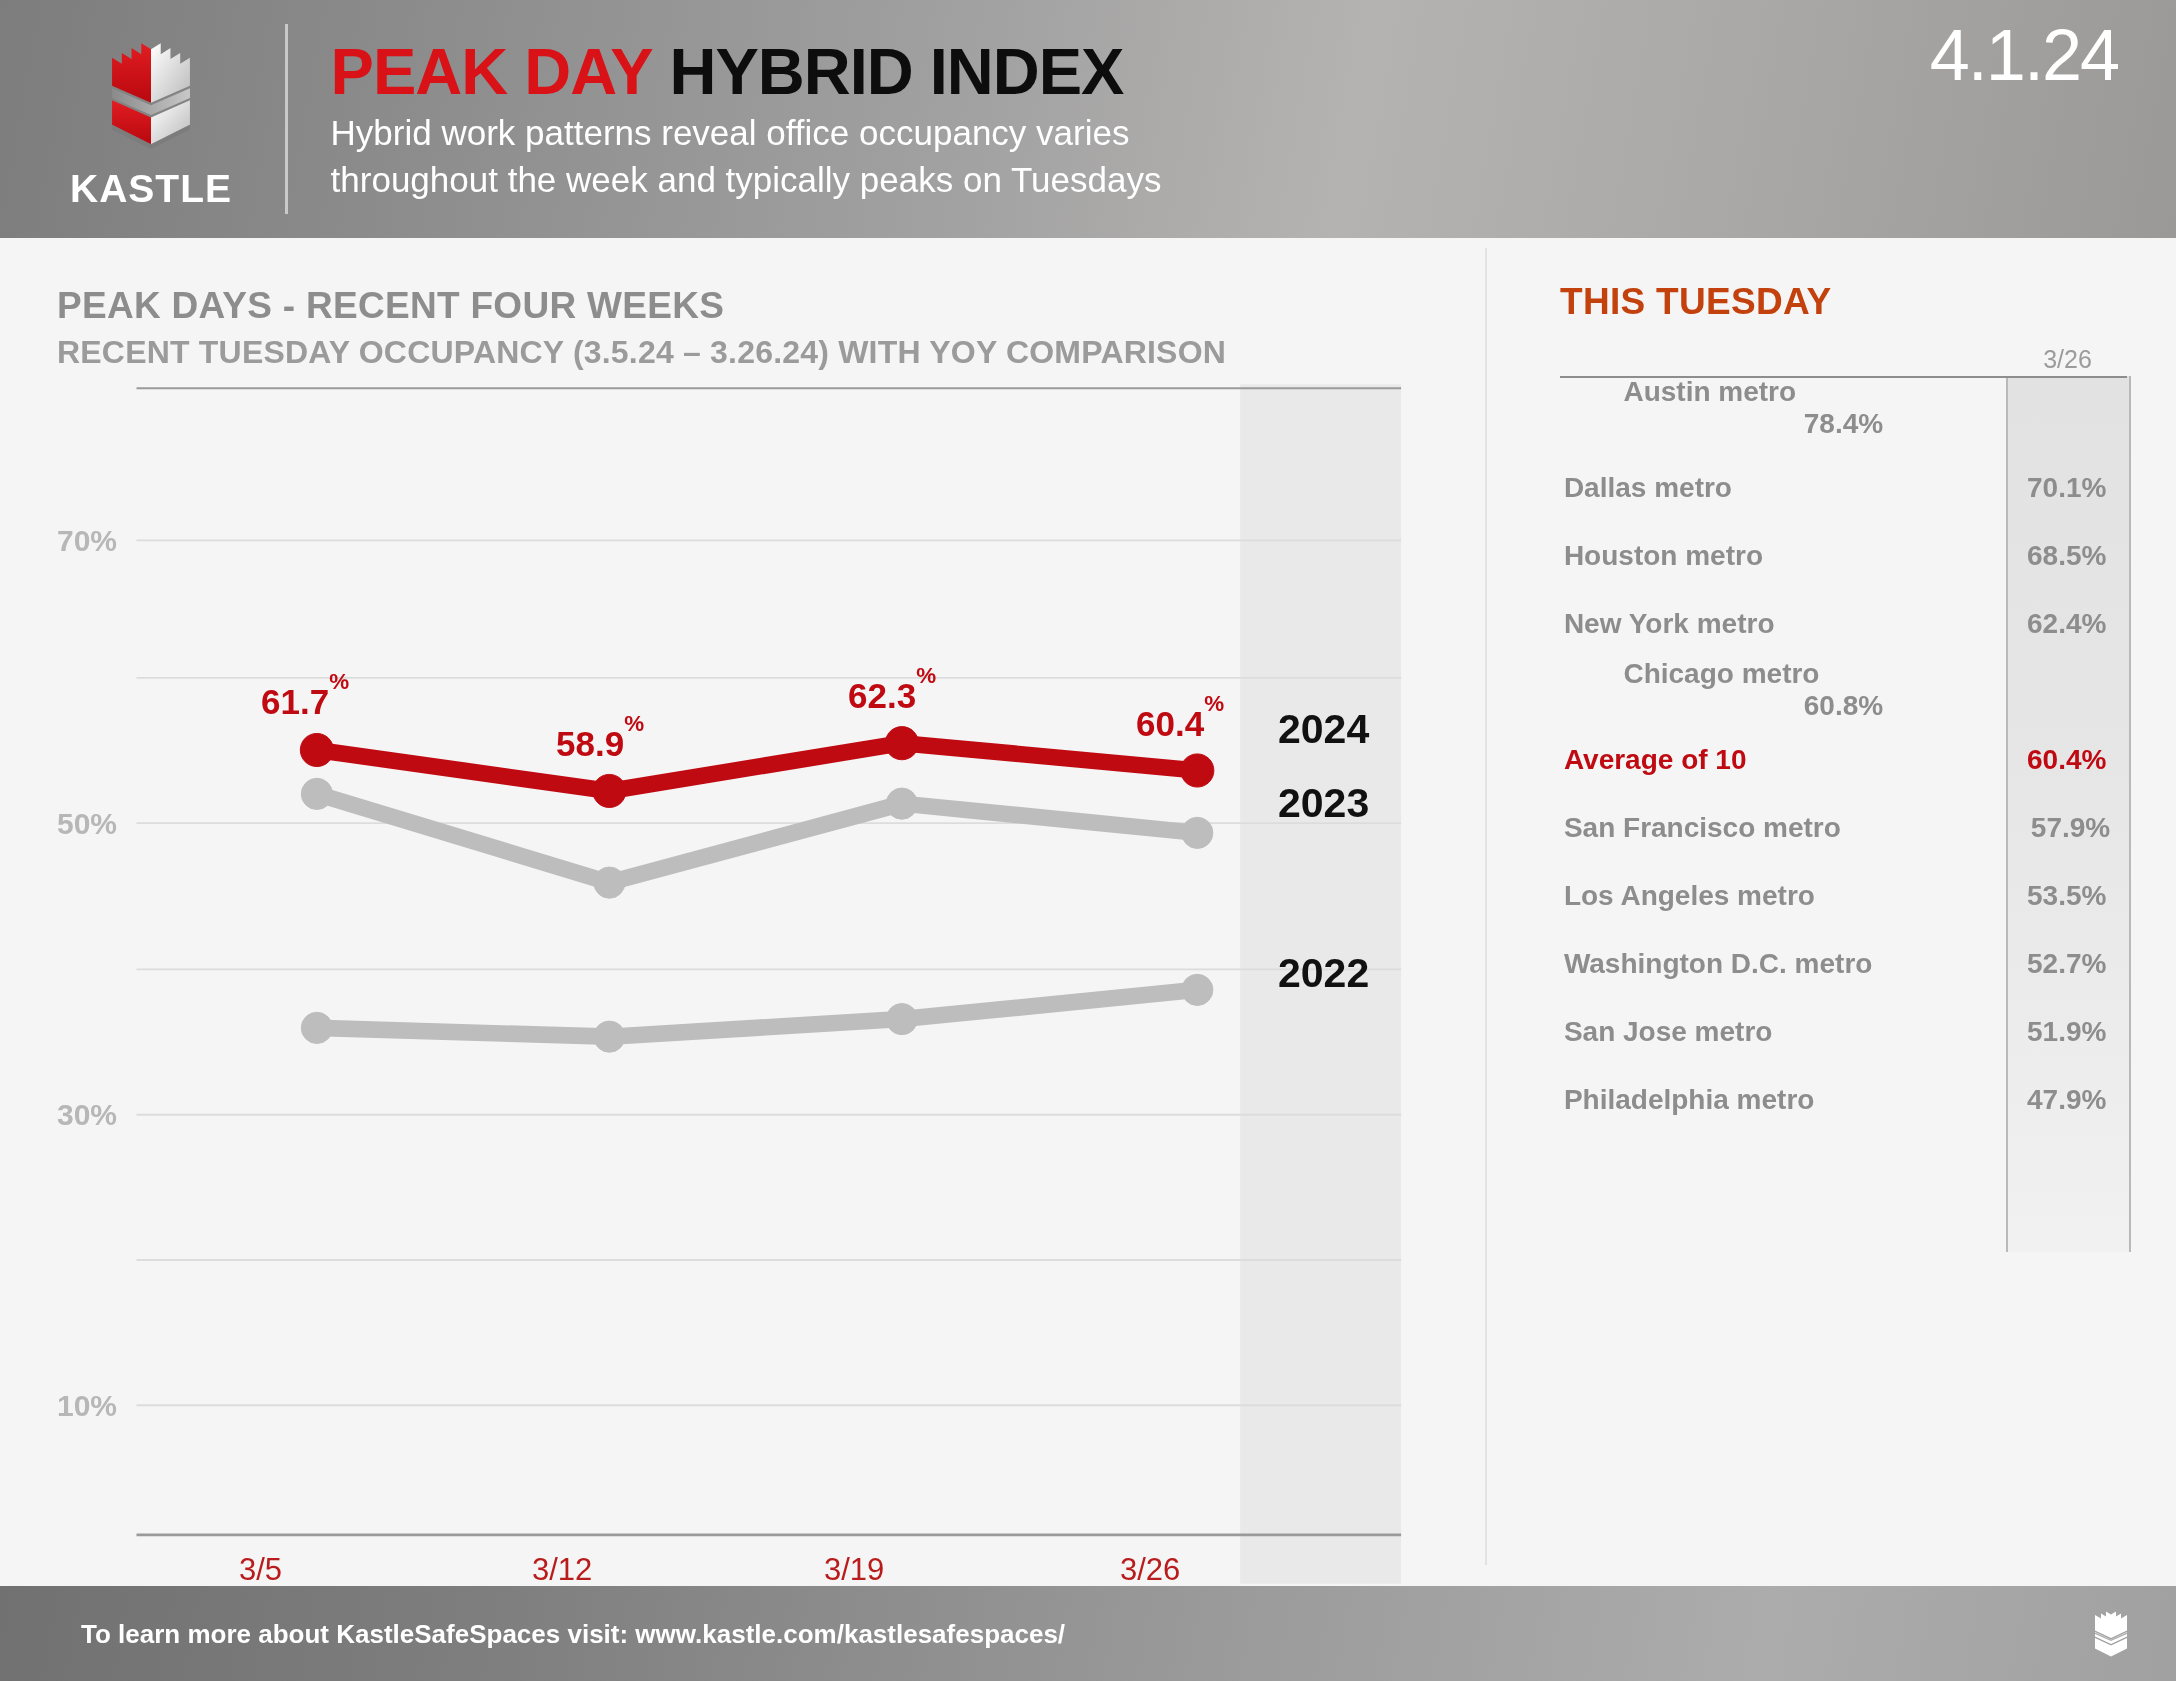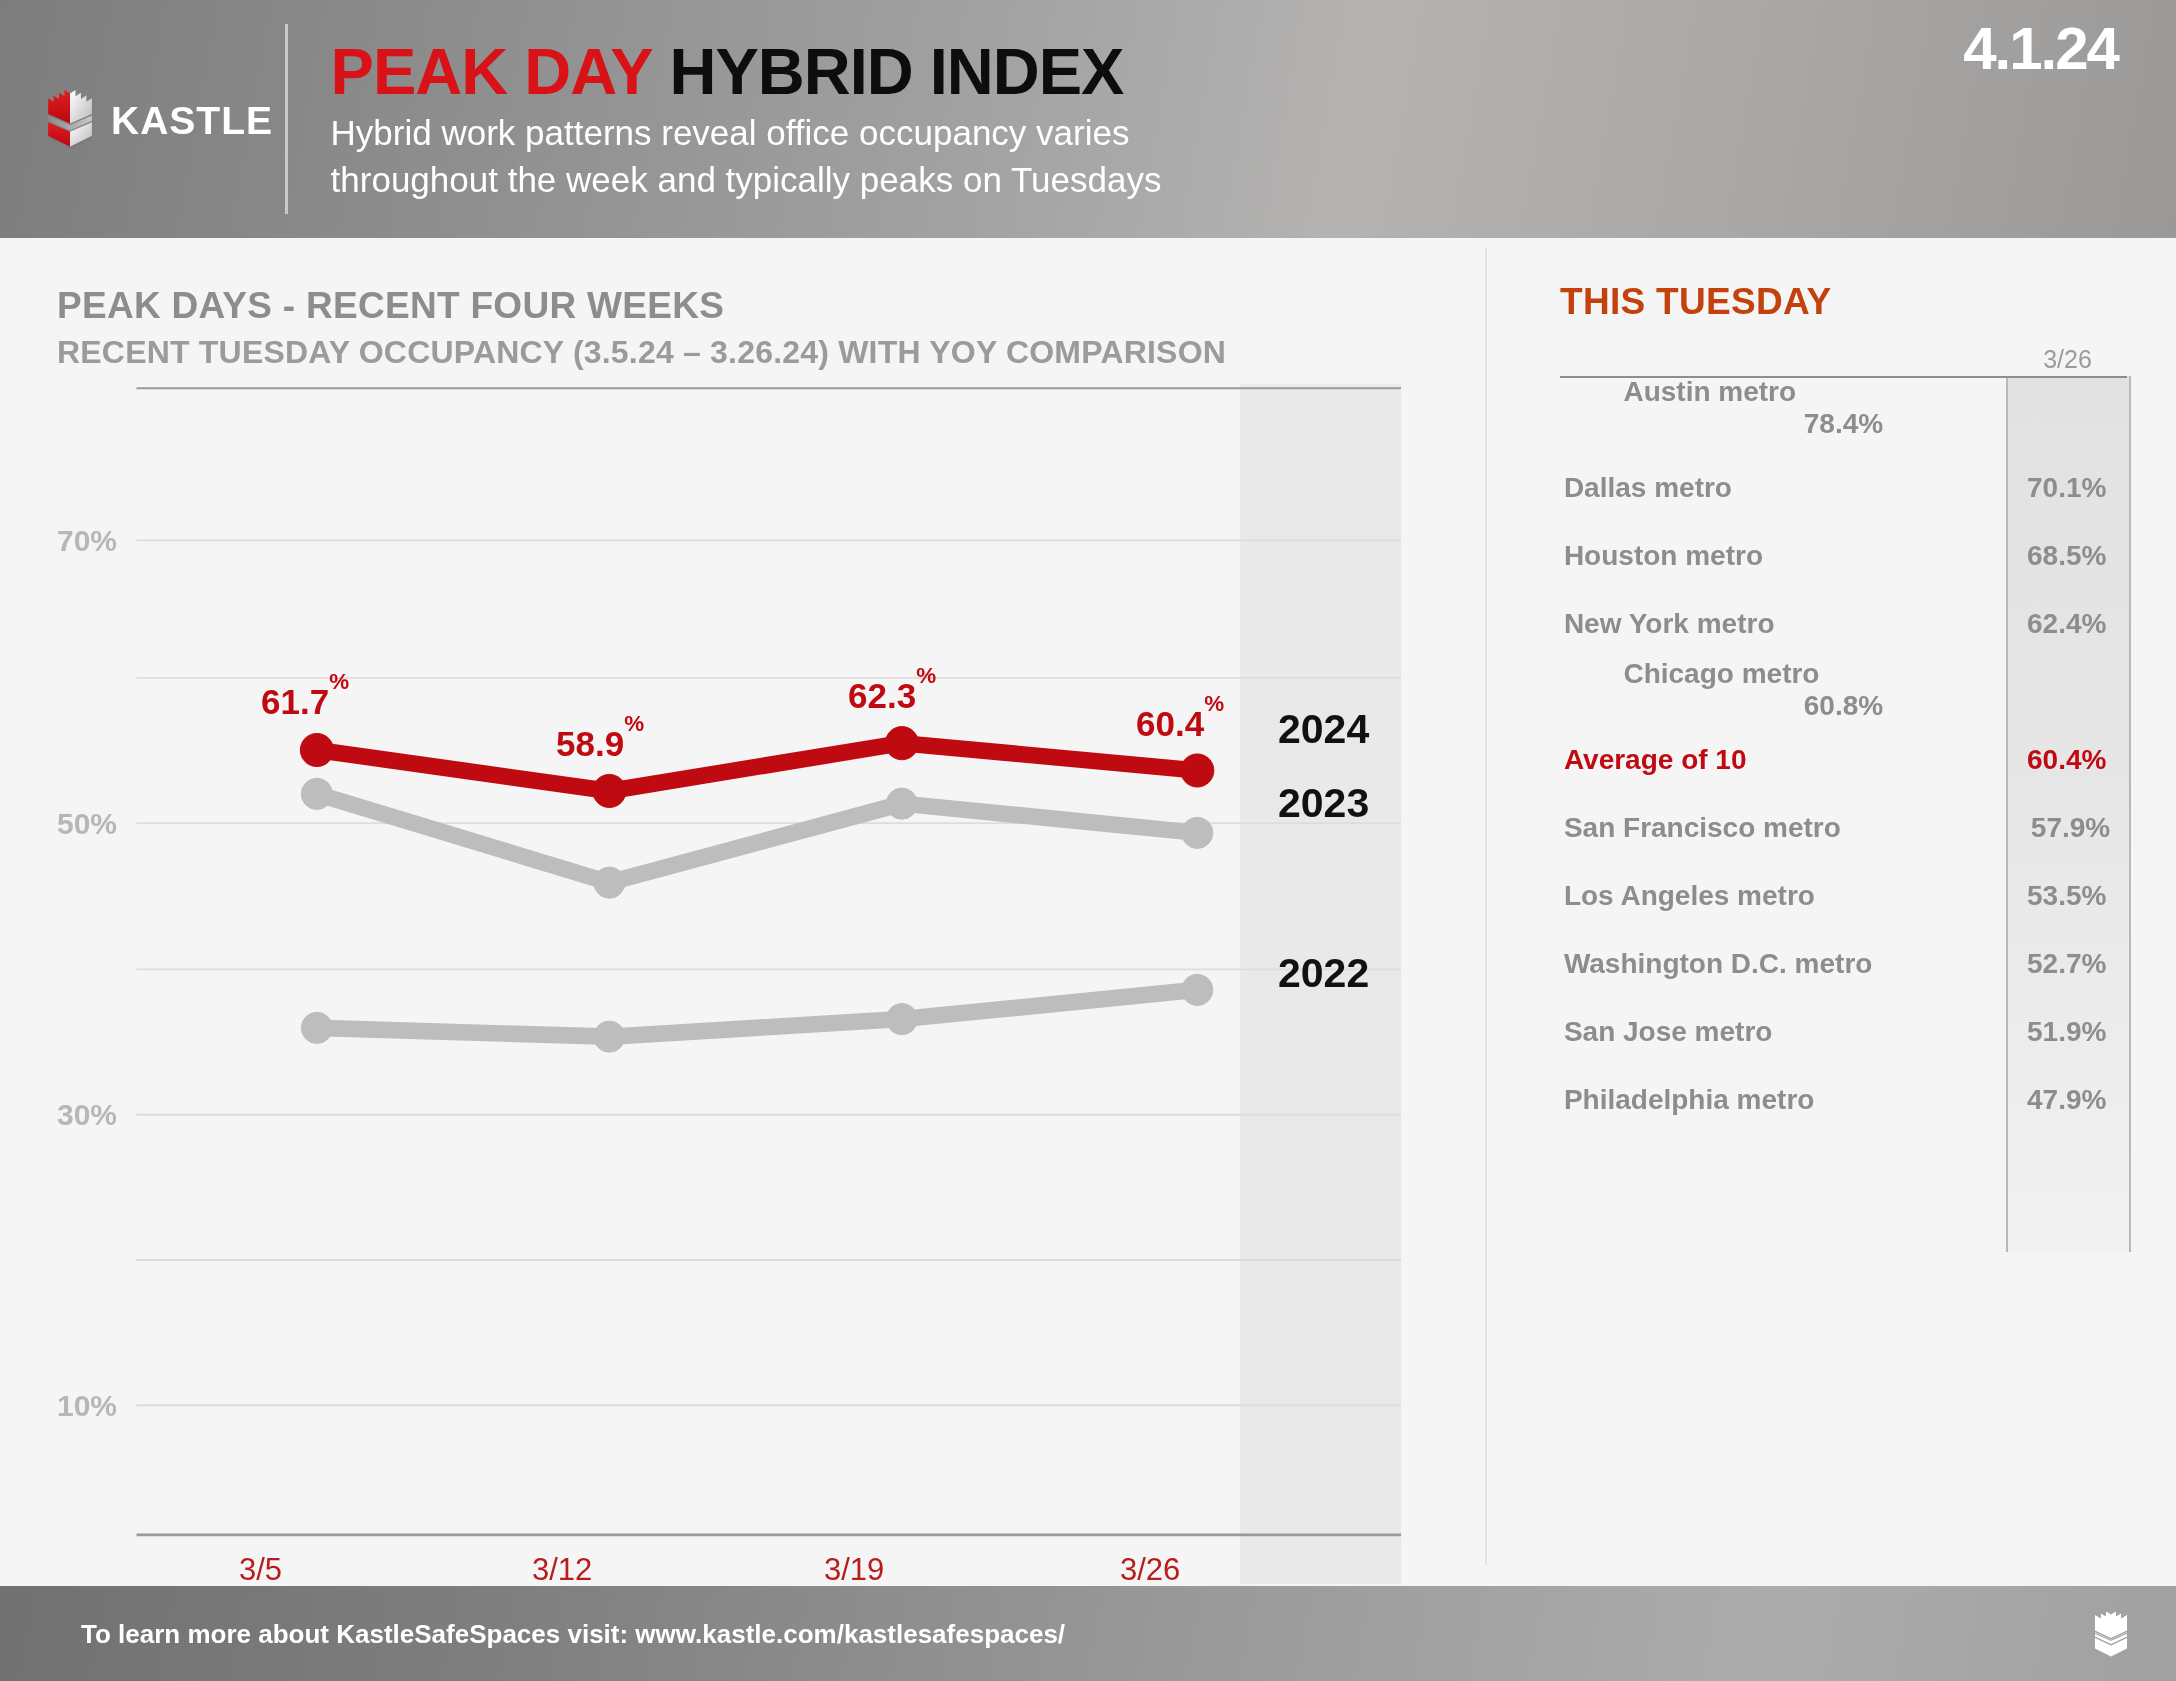--- a/index.html
+++ b/index.html
@@ -10,32 +10,32 @@
     overflow:hidden;
   }
   .page{position:relative;width:2177px;height:1681px;background:#f5f5f5;}
 
   
   .header{
     position:absolute;left:0;top:0;width:2177px;height:238px;
     background:linear-gradient(100deg,#7d7d7d 0%,#8b8b8b 18%,#a3a2a2 45%,#b4b3b2 62%,#a9a8a7 80%,#9a9998 100%);
     display:flex;align-items:center;
   }
-  .logo-wrap{width:244px;display:flex;flex-direction:row;align-items:center;justify-content:center;margin-left:29px;}
+  .logo-wrap{width:244px;display:flex;flex-direction:column;align-items:center;justify-content:center;margin-left:29px;}
   .logo-mark{width:146px;height:137px;}
   .logo-word{color:#fff;font-weight:bold;font-size:39px;letter-spacing:1px;margin-top:3.9px;
              font-family:"Liberation Sans",sans-serif;}
   .hdr-div{width:2.9px;height:190px;background:rgba(255,255,255,.55);margin-left:11.7px;margin-right:43px;}
   .hdr-text{display:flex;flex-direction:column;justify-content:center;}
   .hdr-title{font-size:65px;font-weight:bold;line-height:1.05;letter-spacing:-1px;white-space:nowrap;
              font-family:"Liberation Sans Narrow","Liberation Sans",sans-serif;}
   .hdr-title .red{color:#d81217;}
   .hdr-title .blk{color:#0d0d0d;}
   .hdr-sub{font-size:35px;color:#ffffff;line-height:1.18;margin-top:5.9px;white-space:nowrap;font-weight:400;}
-  .hdr-date{position:absolute;right:59px;top:13.7px;color:#fff;font-size:60px;font-weight:700;letter-spacing:-2px;}
+  .hdr-date{position:absolute;right:59px;top:13.7px;color:#fff;font-size:72px;font-weight:400;letter-spacing:-2px;}
 
   
   .body{position:absolute;left:0;top:238px;width:2177px;height:1340px;background:#f5f5f5;}
   .vdiv{position:absolute;left:1485px;top:9.8px;width:2px;height:1317px;background:#e2e2e2;}
 
   
   .left{position:absolute;left:0;top:0;width:1482px;height:1340px;}
   .chart-title{position:absolute;left:57px;top:47px;font-size:37px;font-weight:bold;color:#8d8d8d;letter-spacing:0.3px;
                font-family:"Liberation Sans Narrow","Liberation Sans",sans-serif;white-space:nowrap;}
   .chart-sub{position:absolute;left:57px;top:96px;font-size:32px;font-weight:bold;color:#9b9b9b;letter-spacing:0.2px;

